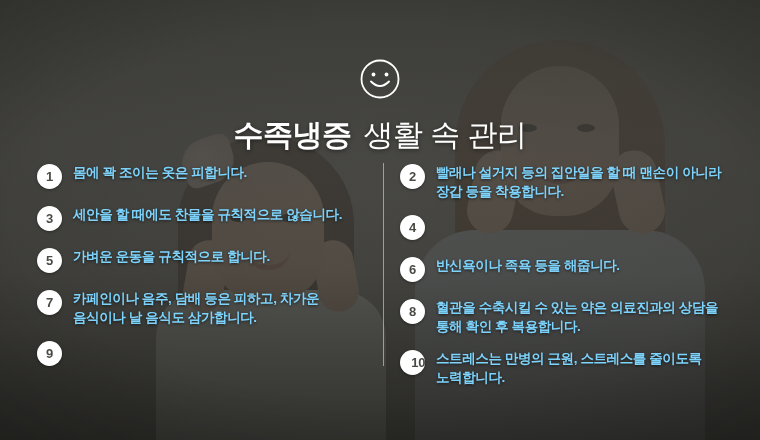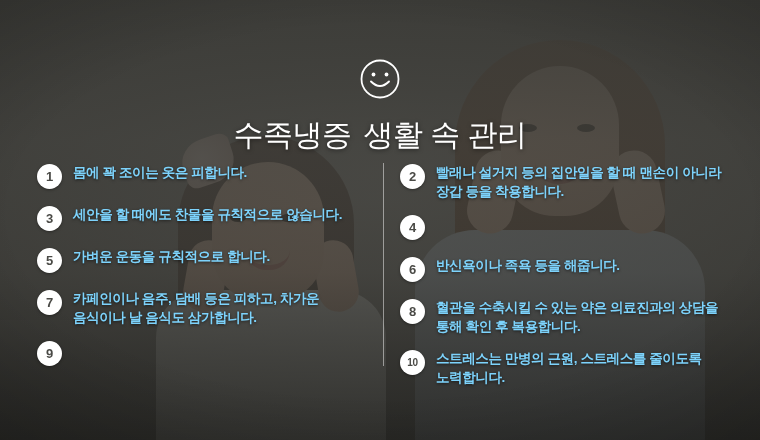--- a/index.html
+++ b/index.html
@@ -148,21 +148,21 @@
     left: 0;
     width: 100%;
     text-align: center;
     color: #ffffff;
     font-size: 30px;
     line-height: 38px;
     letter-spacing: -0.5px;
     white-space: nowrap;
     text-shadow: 0 1px 4px rgba(0,0,0,0.55);
   }
-  .title .strong { font-weight: 400; }
+  .title .strong { font-weight: 700; }
   .title .light  { font-weight: 400; margin-left: 12px; }
 
   .divider {
     position: absolute;
     left: 383px;
     top: 163px;
     width: 1px;
     height: 203px;
     background: rgba(255,255,255,0.48);
   }
@@ -190,21 +190,21 @@
     border-radius: 50%;
     background: #ffffff;
     color: #4a4a46;
     font-size: 13px;
     font-weight: 700;
     line-height: 25px;
     text-align: center;
     margin-top: 1px;
     box-shadow: 0 1px 3px rgba(0,0,0,0.35);
   }
-  .badge.wide { font-size: 10px; letter-spacing: -0.4px; }
+  .badge.wide { font-size: 13px; letter-spacing: -0.4px; text-align: right; }
 
   .tip-text {
     margin-left: 11px;
     color: #7dd3fc;
     font-size: 13.5px;
     font-weight: 700;
     line-height: 19px;
     letter-spacing: -0.4px;
     text-shadow: 0 1px 3px rgba(0,0,0,0.6);
     word-break: keep-all;

